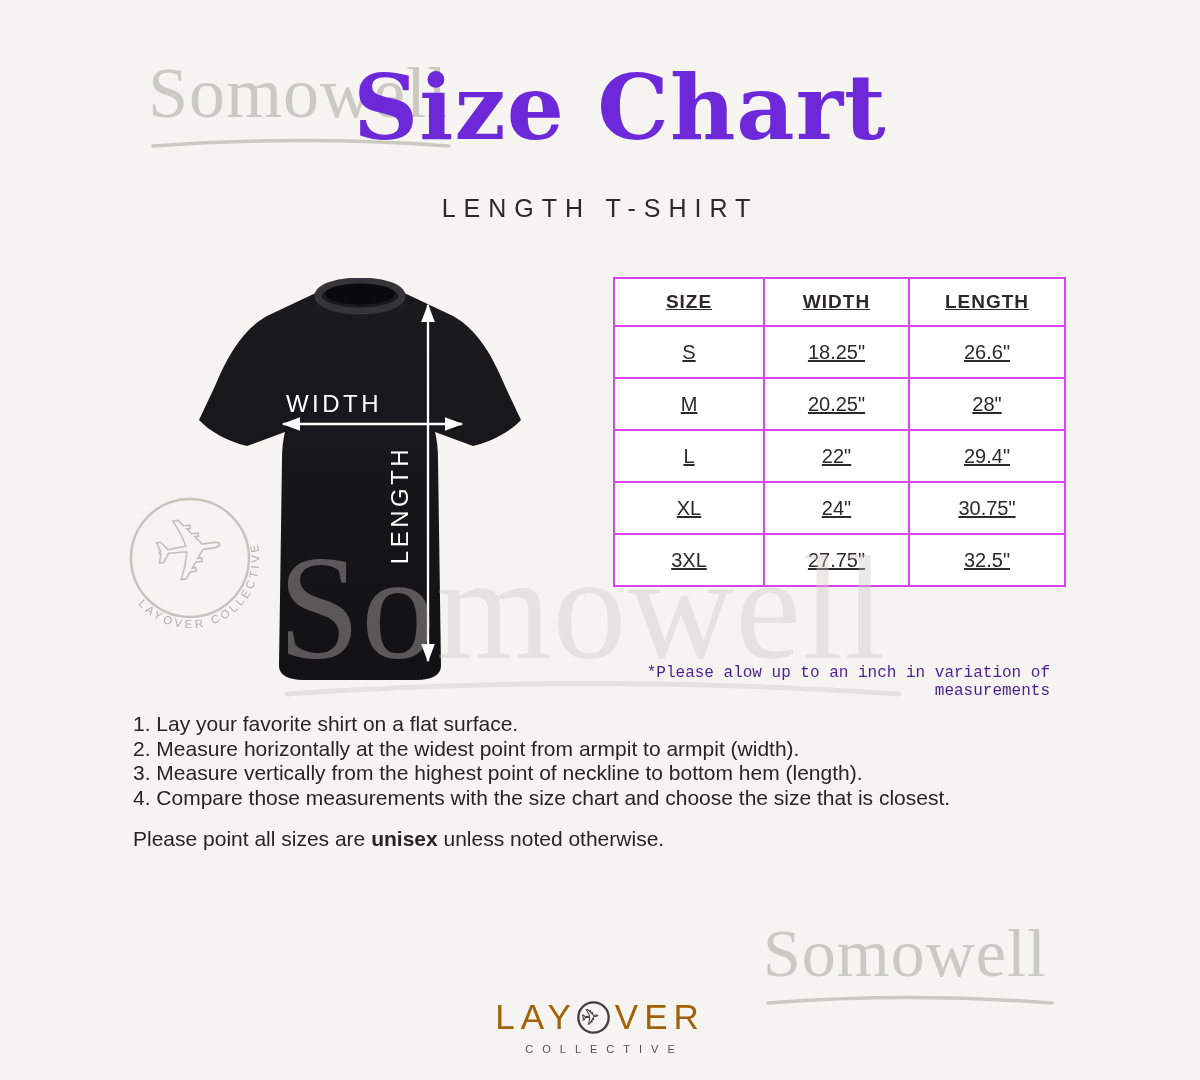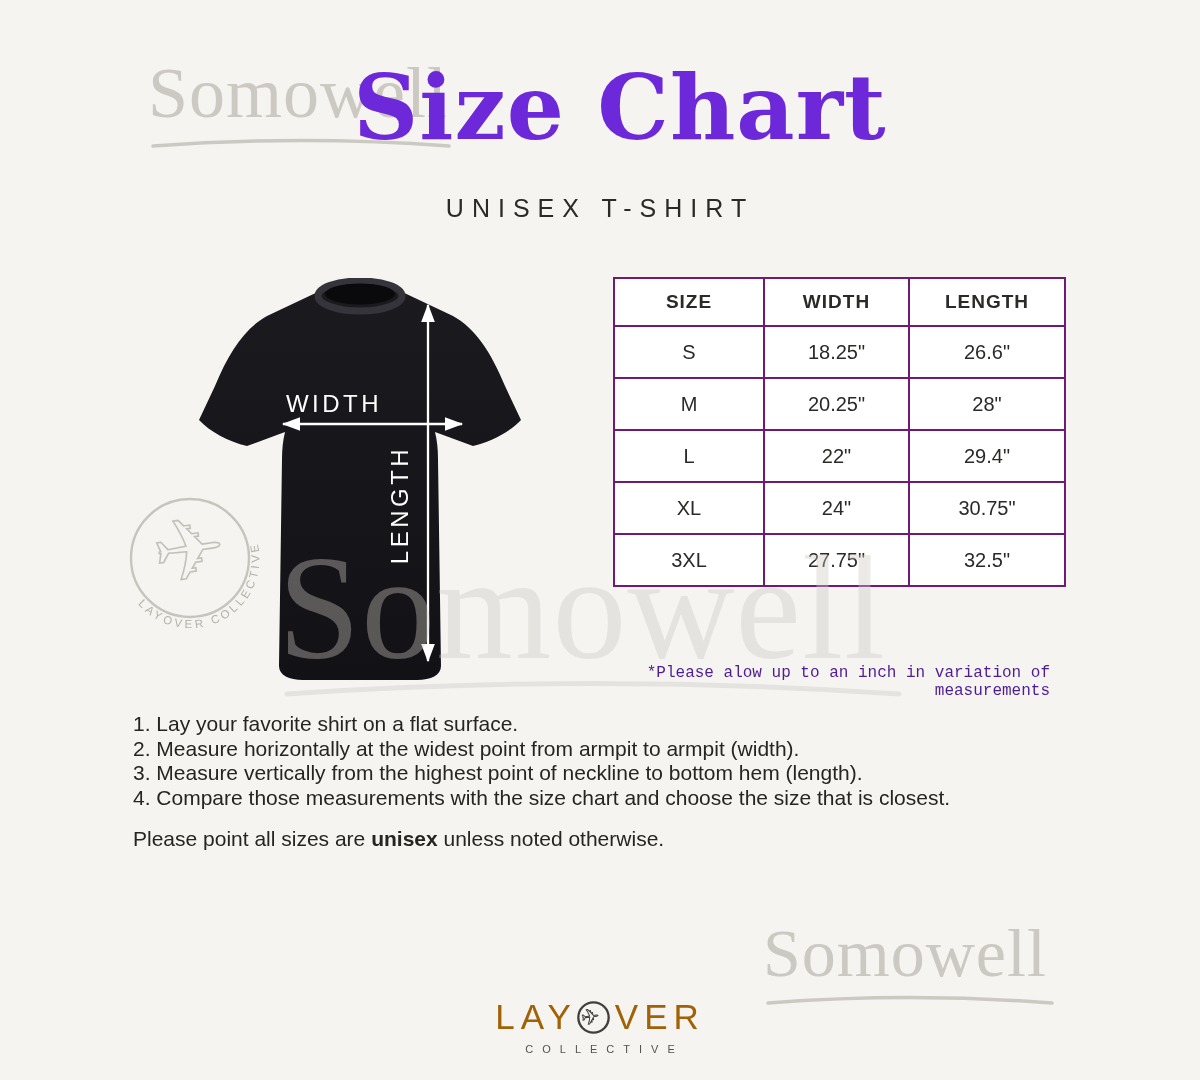--- a/index.html
+++ b/index.html
@@ -37,22 +37,22 @@
   }
   
   .shirt { position:absolute; left:195px; top:278px; width:330px; height:410px; z-index:1; }
   .badge { position:absolute; left:118px; top:486px; width:144px; height:144px; z-index:1; }
   
   table.size-table {
     position:absolute; left:613px; top:277px; border-collapse:collapse;
     background:#ffffff; z-index:1;
   }
   .size-table th, .size-table td {
-    border:2px solid #701a75; background:#ffffff; text-align:center; vertical-align:middle;
-    color:#2b2a28; padding:0 8px;
+    border:2px solid #d946ef; background:#ffffff; text-align:center; vertical-align:middle;
+    color:#2b2a28; padding:0 8px;text-decoration:underline;
   }
   .size-table th { height:48px; font-size:19px; font-weight:700; letter-spacing:1px; }
   .size-table td { height:52px; font-size:20px; font-weight:400; }
   .col-size  { width:150px; }
   .col-width { width:145px; }
   .col-length{ width:156px; }
   .table-note {
     position:absolute; left:605px; top:664px; width:445px; text-align:right;
     font-size:16px; color:#4c1d95; z-index:1;font-family:Liberation Mono, monospace;
   }
@@ -74,21 +74,21 @@
 <div class="page">
 
   <div class="wm wm-top">
     <span class="wm-text">Somowell</span>
     <svg width="302" height="16" viewBox="0 0 302 16">
       <path d="M3 12 Q 151 1 299 12" fill="none" stroke="#ccc9c2" stroke-width="3.5" stroke-linecap="round"></path>
     </svg>
   </div>
 
   <h1 class="title">Size Chart</h1>
-  <div class="subtitle">UNISEX T-SHIRT</div>
+  <div class="subtitle">LENGTH T-SHIRT</div>
 
   <svg class="shirt" viewBox="0 0 330 410">
     <defs>
       <marker id="ah" markerWidth="9" markerHeight="8" refX="7.5" refY="3" orient="auto-start-reverse" markerUnits="strokeWidth">
         <path d="M0 0 L8 3 L0 6 Z" fill="#ffffff"></path>
       </marker>
       <linearGradient id="shirtFill" x1="0" y1="0" x2="0" y2="1">
         <stop offset="0" stop-color="#1b1a1e"></stop>
         <stop offset="1" stop-color="#121115"></stop>
       </linearGradient>

